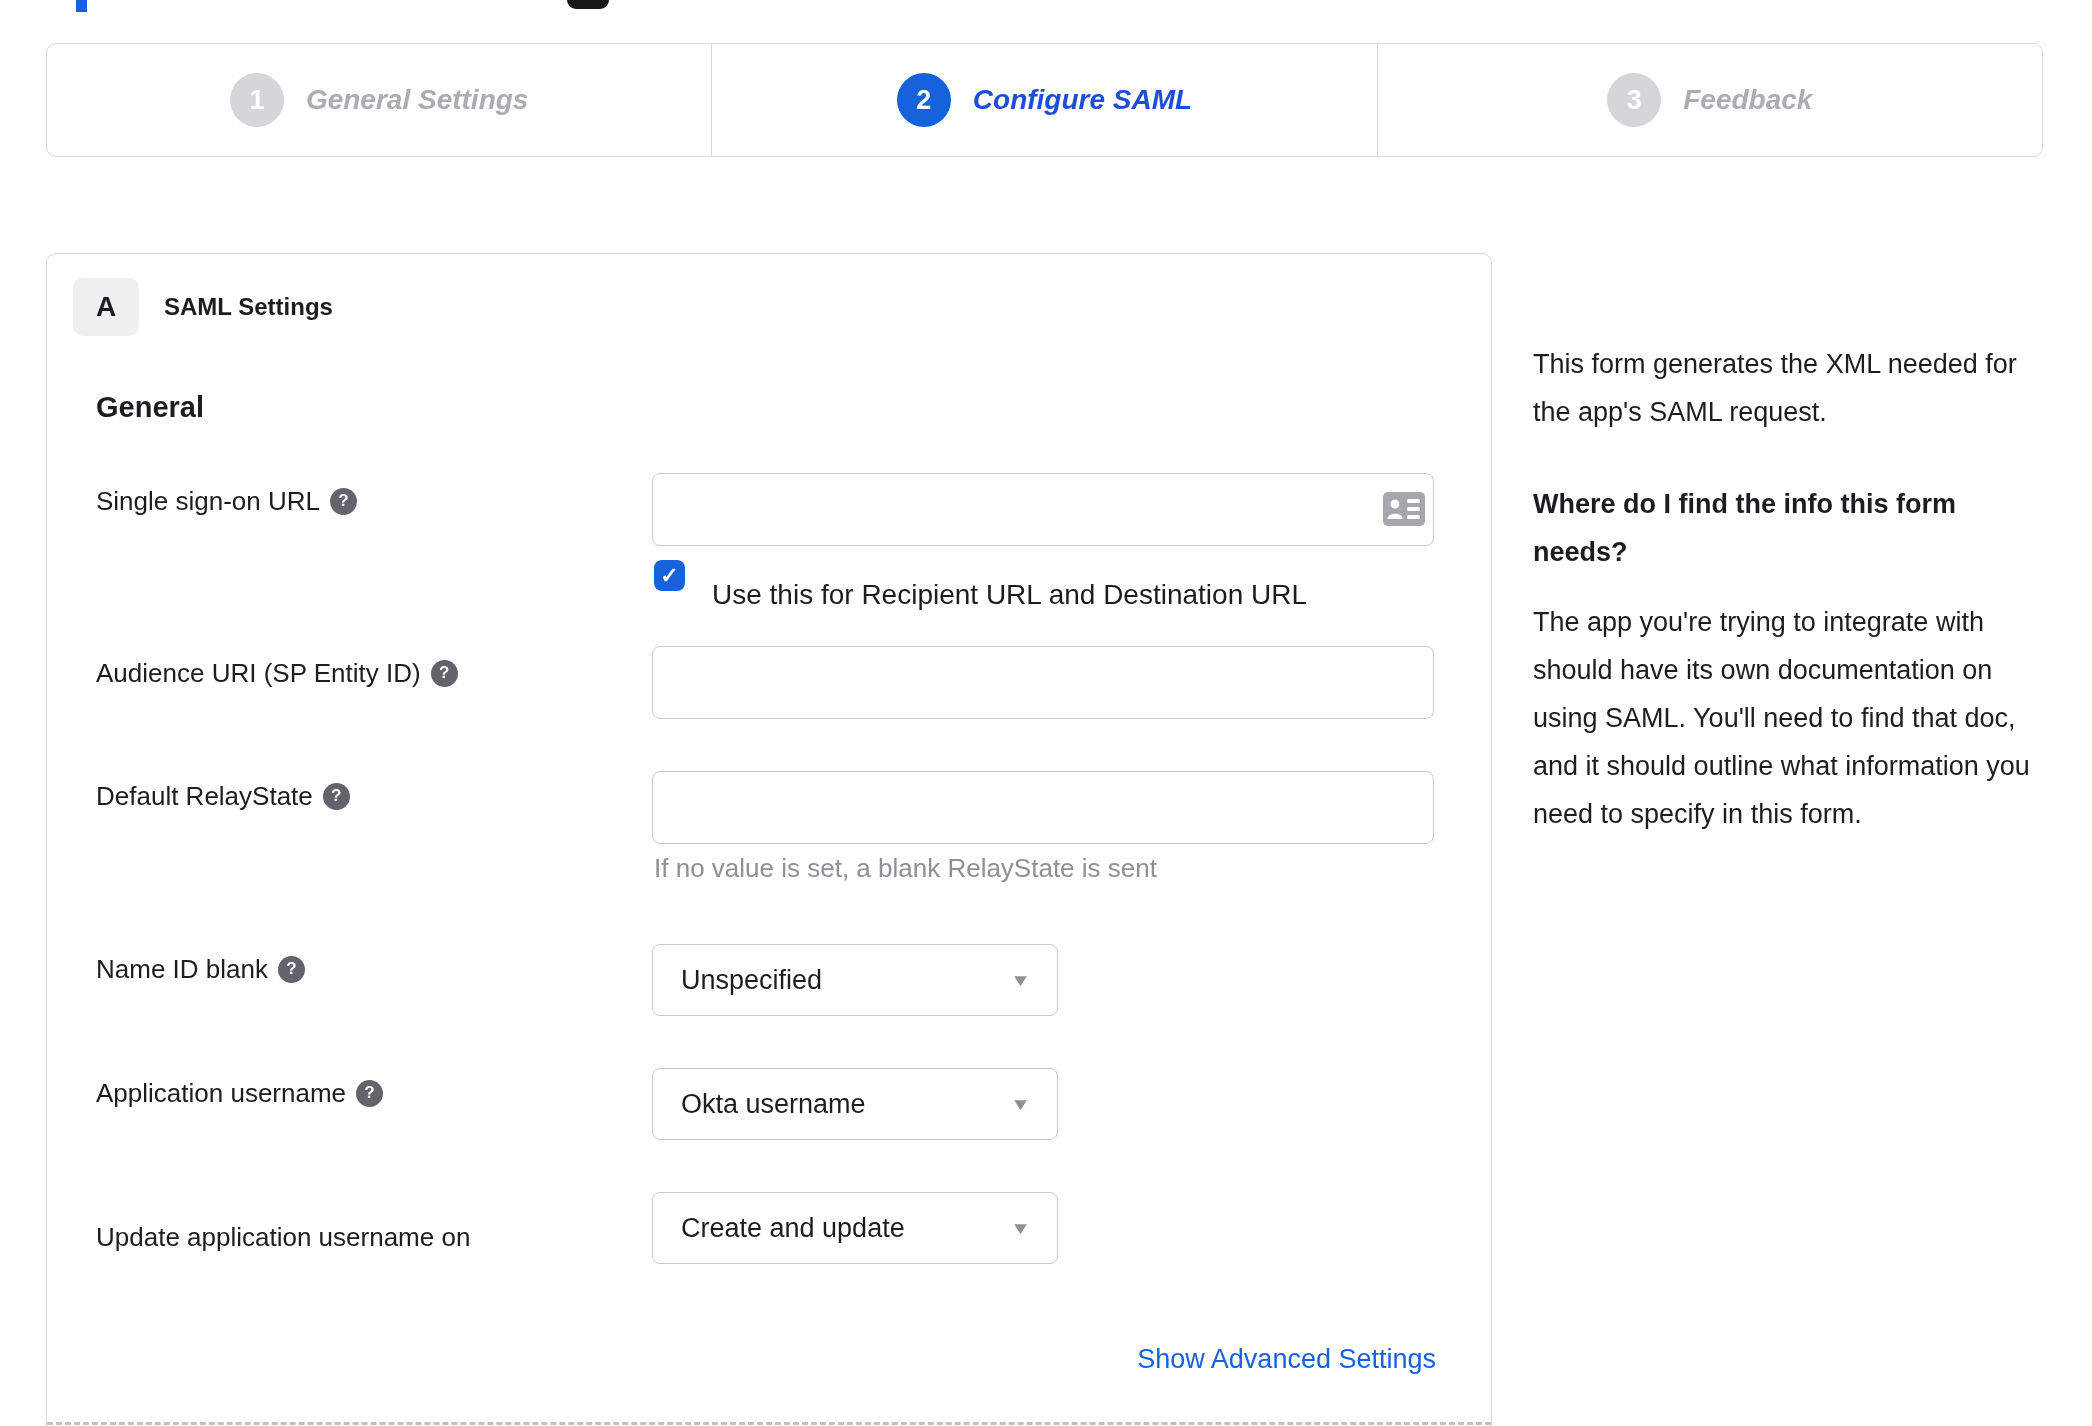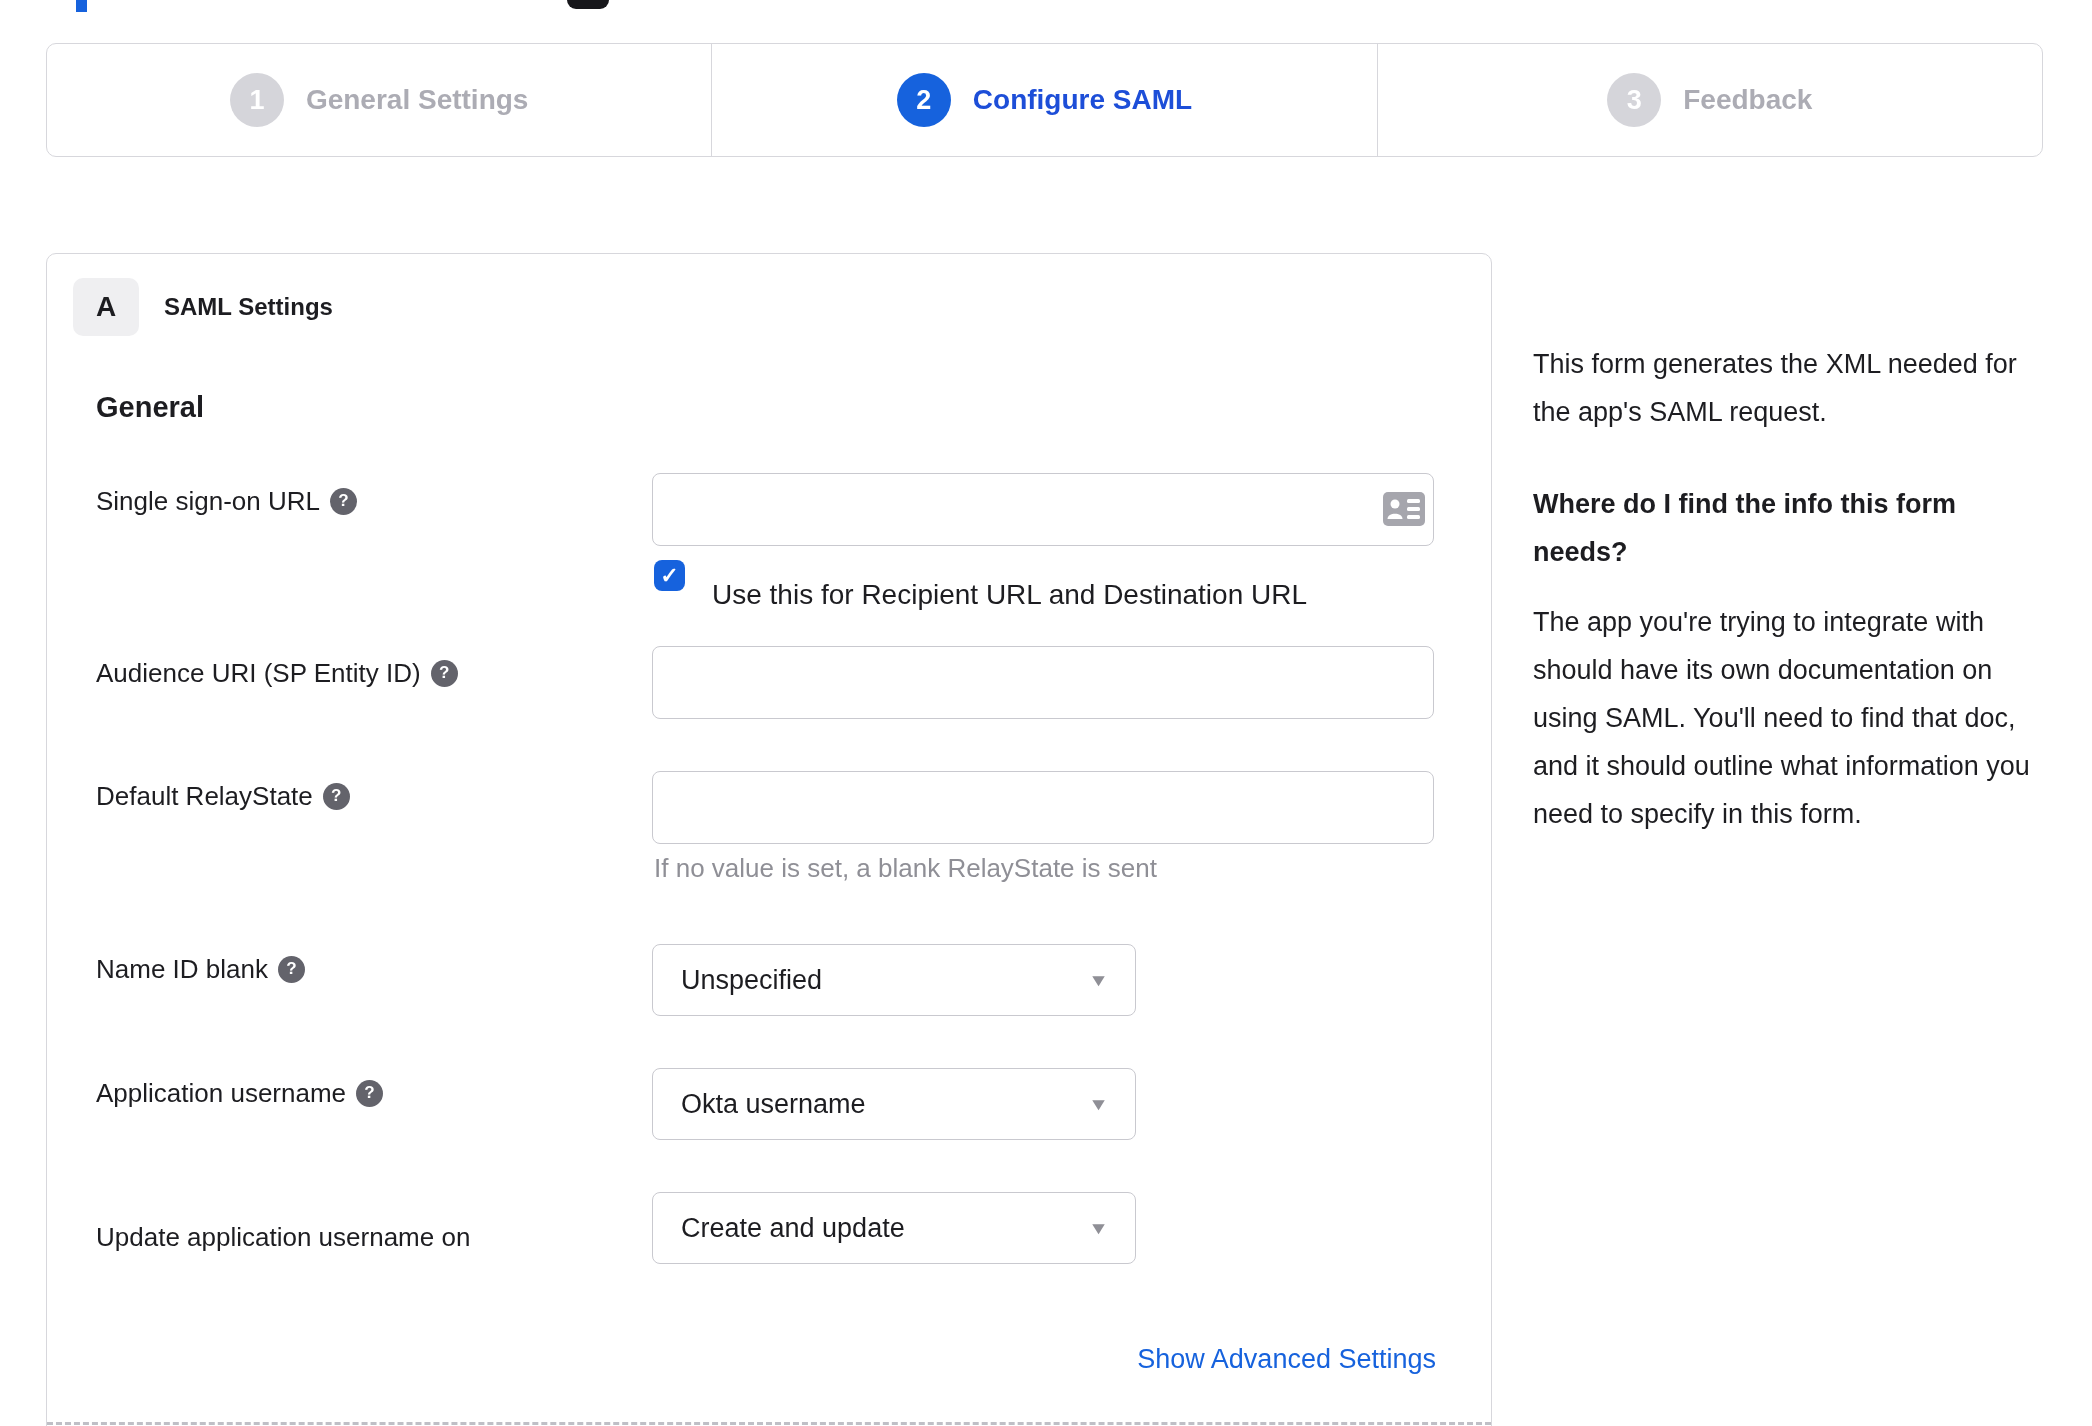--- a/index.html
+++ b/index.html
@@ -12,21 +12,21 @@
   .frag-black { position:absolute; left:567px; top:0; width:42px; height:9px; background:#17171b;
     border-radius:0 0 9px 9px; }
 
   
   .stepper { position:absolute; left:46px; top:43px; width:1997px; height:114px;
     background:#fff; border:1px solid #d7d7dc; border-radius:10px; display:flex; }
   .step { flex:1; display:flex; align-items:center; justify-content:center; gap:22px; cursor:default; }
   .step + .step { border-left:1px solid #d7d7dc; }
   .step-circle { width:54px; height:54px; border-radius:50%; background:#d5d5da; color:#fff;
     display:flex; align-items:center; justify-content:center; font-size:27px; font-weight:700; flex:0 0 auto; }
-  .step-label { font-size:28px; font-weight:700; color:#acacb4; white-space:nowrap; }
+  .step-label { font-size:28px; font-weight:700; color:#acacb4; white-space:nowrap;font-style:italic; }
   .step.active .step-circle { background:#1662dd; }
   .step.active .step-label { color:#1d4ed8; }
 
   
   .panel { position:absolute; left:46px; top:253px; width:1446px; height:1240px;
     background:#fff; border:1px solid #d7d7dc; border-radius:10px; }
   .badge { position:absolute; left:26px; top:24px; width:66px; height:58px; border-radius:10px;
     background:#efeff1; display:flex; align-items:center; justify-content:center;
     font-size:28px; font-weight:700; color:#1d1d21; }
   .panel-title { position:absolute; left:117px; top:24px; height:58px; display:flex; align-items:center;
@@ -45,21 +45,21 @@
   .card-icon { position:absolute; left:1336px; width:42px; height:34px; cursor:pointer; }
 
   .checkbox { position:absolute; left:607px; top:306px; width:31px; height:31px; border-radius:8px;
     background:#1662dd; color:#fff; display:flex; align-items:center; justify-content:center;
     font-size:22px; font-weight:700; cursor:pointer; }
   .checkbox-label { position:absolute; left:665px; top:306px; height:31px; display:flex; align-items:center;
     font-size:28px; color:#1d1d21; white-space:nowrap;margin-top:19px; }
 
   .hint { position:absolute; left:607px; top:598px; font-size:26px; color:#8f8f96; line-height:32px; }
 
-  .select { position:absolute; left:605px; width:484px; height:72px; background:#fff;
+  .select { position:absolute; left:605px; width:406px; height:72px; background:#fff;
     border:1px solid #c9c9cf; border-radius:8px; display:flex; align-items:center;
     justify-content:space-between; padding:0 28px; cursor:pointer; }
   .select-value { font-size:27px; color:#1d1d21; }
   .caret { font-size:17px; color:#8f8f96; line-height:1; transform:scaleX(1.25); }
 
   .advanced-link { position:absolute; right:55px; top:1090px; font-size:27px; font-weight:500;
     color:#1662dd; text-decoration:none; white-space:nowrap; }
 
   .dashed-divider { position:absolute; left:0; right:0; top:1168px; border-top:3px dashed #bfbfc6; }
 

